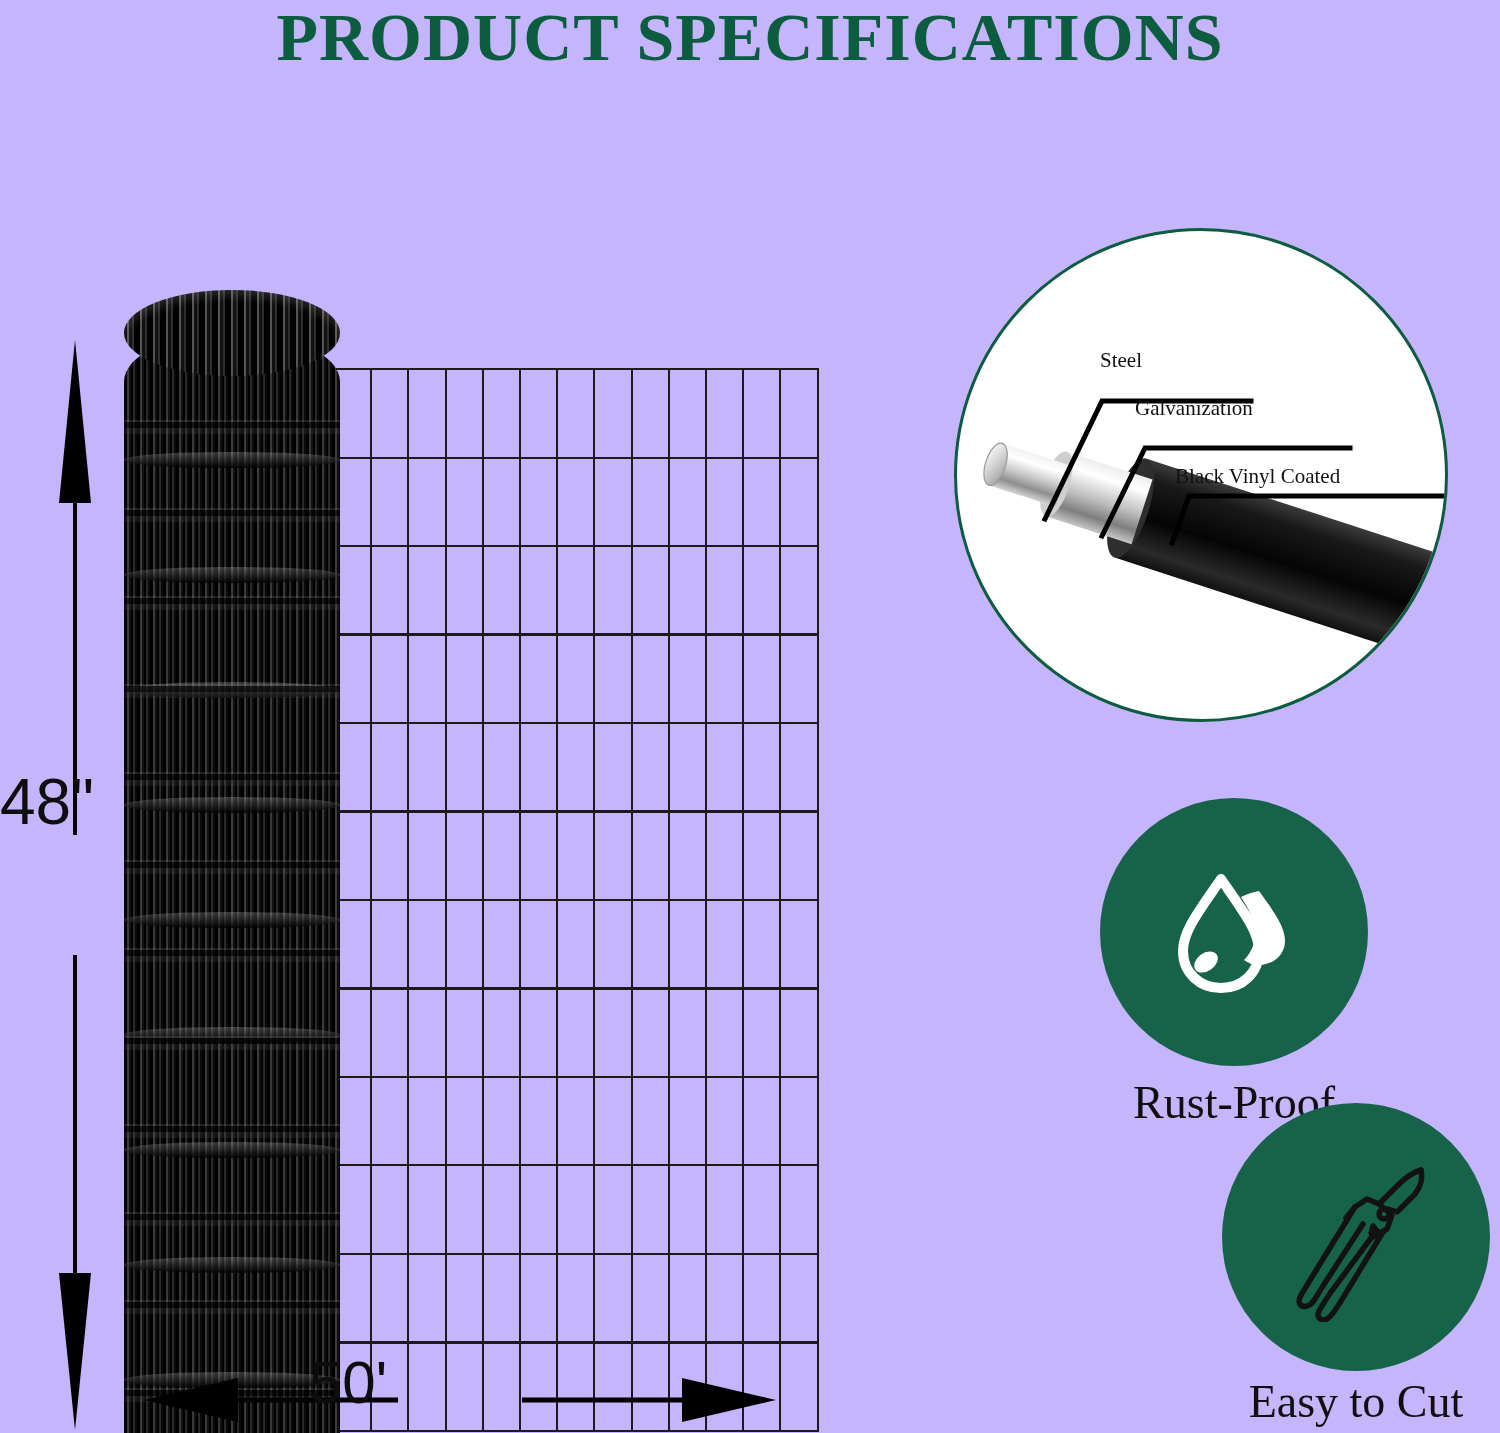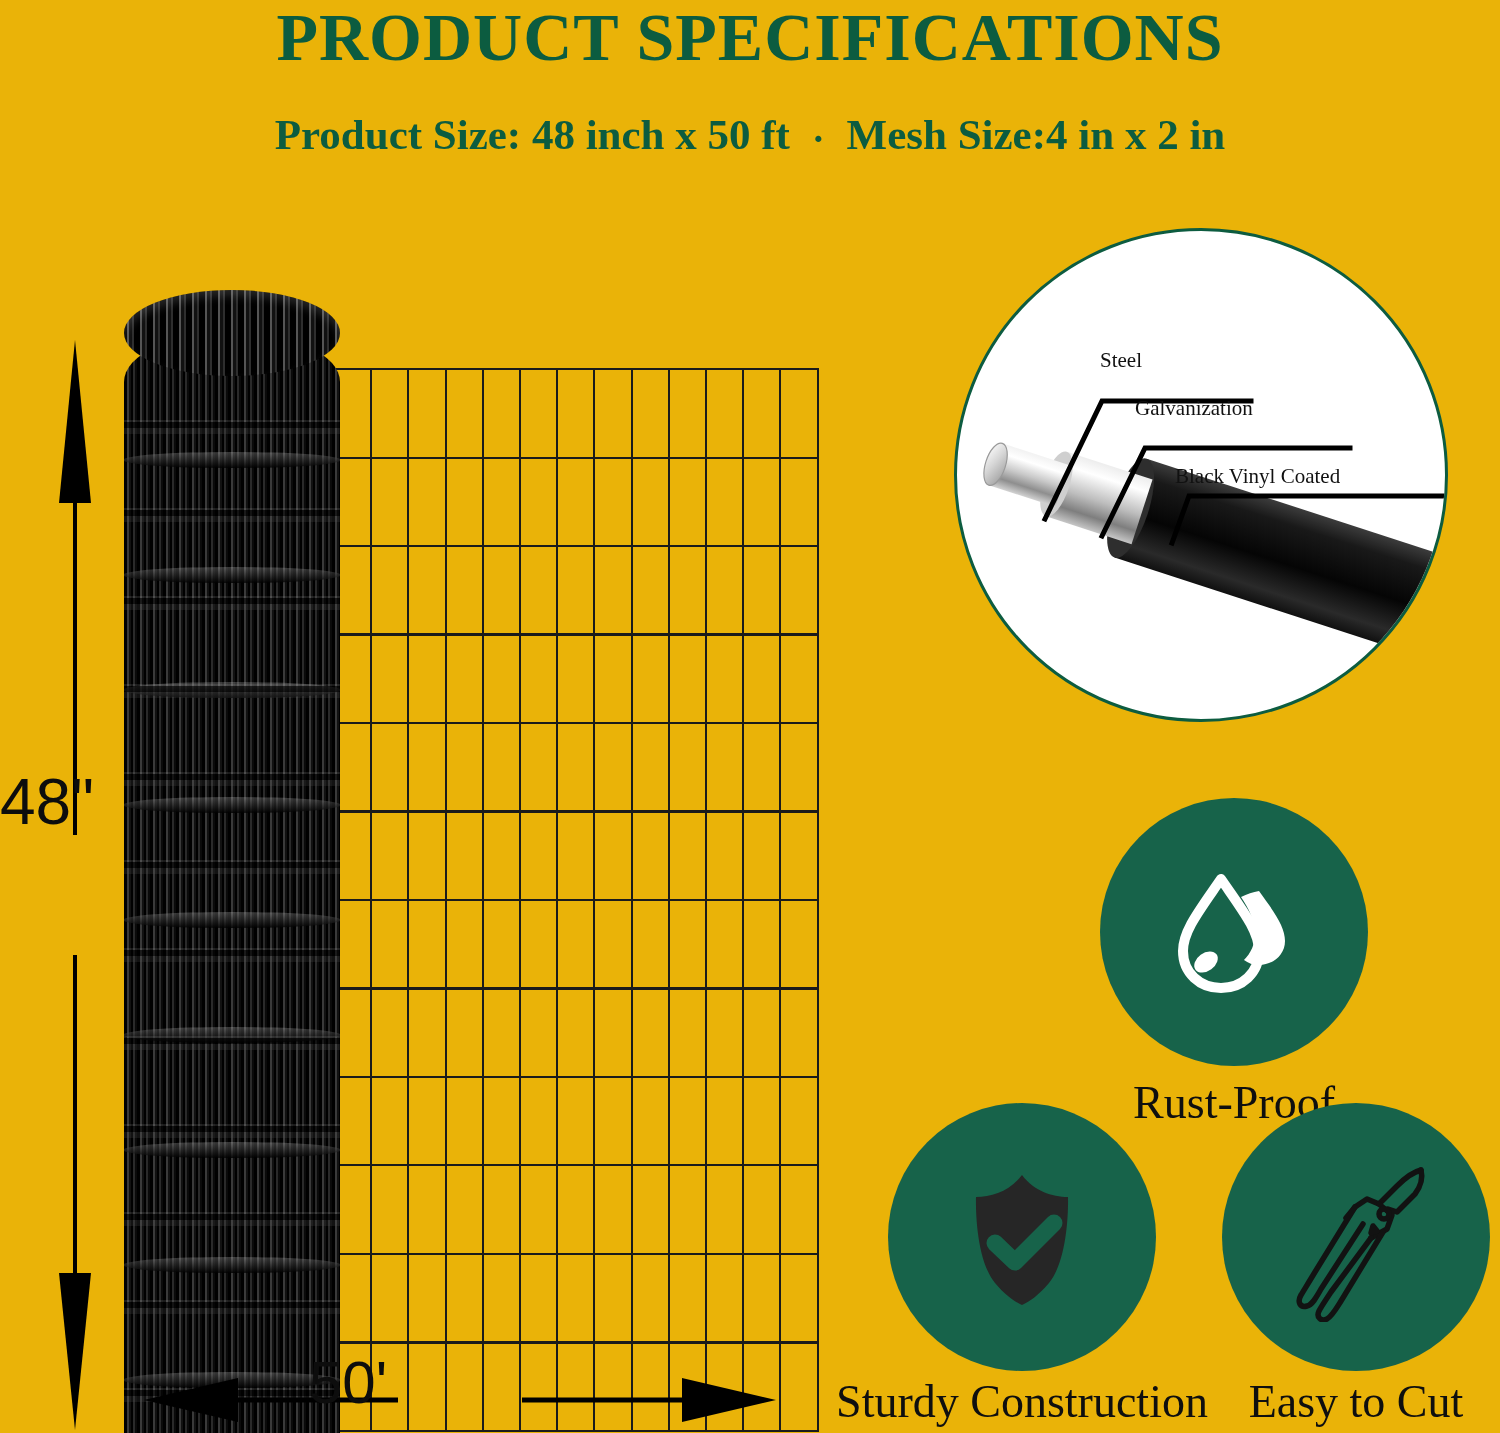--- a/index.html
+++ b/index.html
@@ -4,21 +4,21 @@
 <style>
   html, body {
     margin: 0;
     padding: 0;
     background: #ffffff;
   }
   #page {
     position: relative;
     width: 1500px;
     height: 1433px;
-    background: #eab308;
+    background: #c4b5fd;
     overflow: hidden;
     font-family: "Liberation Serif", "DejaVu Serif", serif;
   }
 
   
   #header-title {
     position: absolute;
     left: 0;
     top: 2px;
     width: 1500px;
@@ -233,23 +233,20 @@
     transform: translate(-50%, -50%);
   }
 </style>
 </head>
 <body>
 
 <div id="page">
 
   <div id="header-title">PRODUCT SPECIFICATIONS</div>
 
-  <div id="header-subtitle">
-    <span>Product Size: 48 inch x 50 ft</span><span class="sep">·</span><span>Mesh Size:4 in x 2 in</span>
-  </div>
 
   <div id="product-figure">
 
     <svg id="dim-height" viewBox="0 0 120 1100">
 
       <polygon points="47,5 31,168 63,168" fill="#000000"></polygon>
       <line x1="47" y1="160" x2="47" y2="500" stroke="#000000" stroke-width="4"></line>
 
       <line x1="47" y1="620" x2="47" y2="950" stroke="#000000" stroke-width="4"></line>
       <polygon points="47,1095 31,938 63,938" fill="#000000"></polygon>
@@ -349,29 +346,20 @@
         <path d="M 100 34 C 116 56 126 70 126 84 C 126 98 114 108 100 108 C 94 108 89 106 85 103 C 92 96 96 87 96 77 C 96 64 90 52 82 40 C 88 37 94 35 100 34 Z" fill="#ffffff"></path>
 
         <path d="M 62 22 C 40 54 24 74 24 94 C 24 116 41 131 62 131 C 83 131 100 116 100 94 C 100 74 84 54 62 22 Z" fill="none" stroke="#ffffff" stroke-width="10" stroke-linejoin="round"></path>
 
         <ellipse cx="47" cy="105" rx="13" ry="9" transform="rotate(-36 47 105)" fill="#ffffff"></ellipse>
       </svg>
     </div>
     <div class="badge-label">Rust-Proof</div>
   </div>
 
-  <div class="badge" id="badge-sturdy">
-    <div class="badge-circle">
-      <svg class="badge-icon" width="152" height="152" viewBox="0 0 152 152">
-        <path d="M 76 14 C 64 30 46 36 30 36 C 30 36 28 96 49 122 C 60 135 68 140 76 144 C 84 140 92 135 103 122 C 124 96 122 36 122 36 C 106 36 88 30 76 14 Z" fill="#262626"></path>
-        <path d="M 49 82 L 69 101 L 108 62" fill="none" stroke="#17634a" stroke-width="17" stroke-linecap="round" stroke-linejoin="round"></path>
-      </svg>
-    </div>
-    <div class="badge-label">Sturdy Construction</div>
-  </div>
 
   <div class="badge" id="badge-easy-cut">
     <div class="badge-circle">
       <svg class="badge-icon" width="170" height="170" viewBox="0 0 170 170">
         <g fill="none" stroke="#121212" stroke-width="5.5" stroke-linecap="round" stroke-linejoin="round">
 
           <path d="M 150 18 C 142 20 134 26 126 34 L 108 52 L 96 47 L 84 55 L 75 66"></path>
           <path d="M 150 18 C 152 26 150 34 144 42 L 126 60 L 117 57"></path>
 
           <path d="M 108 52 L 121 63 L 116 77 L 100 86"></path>

